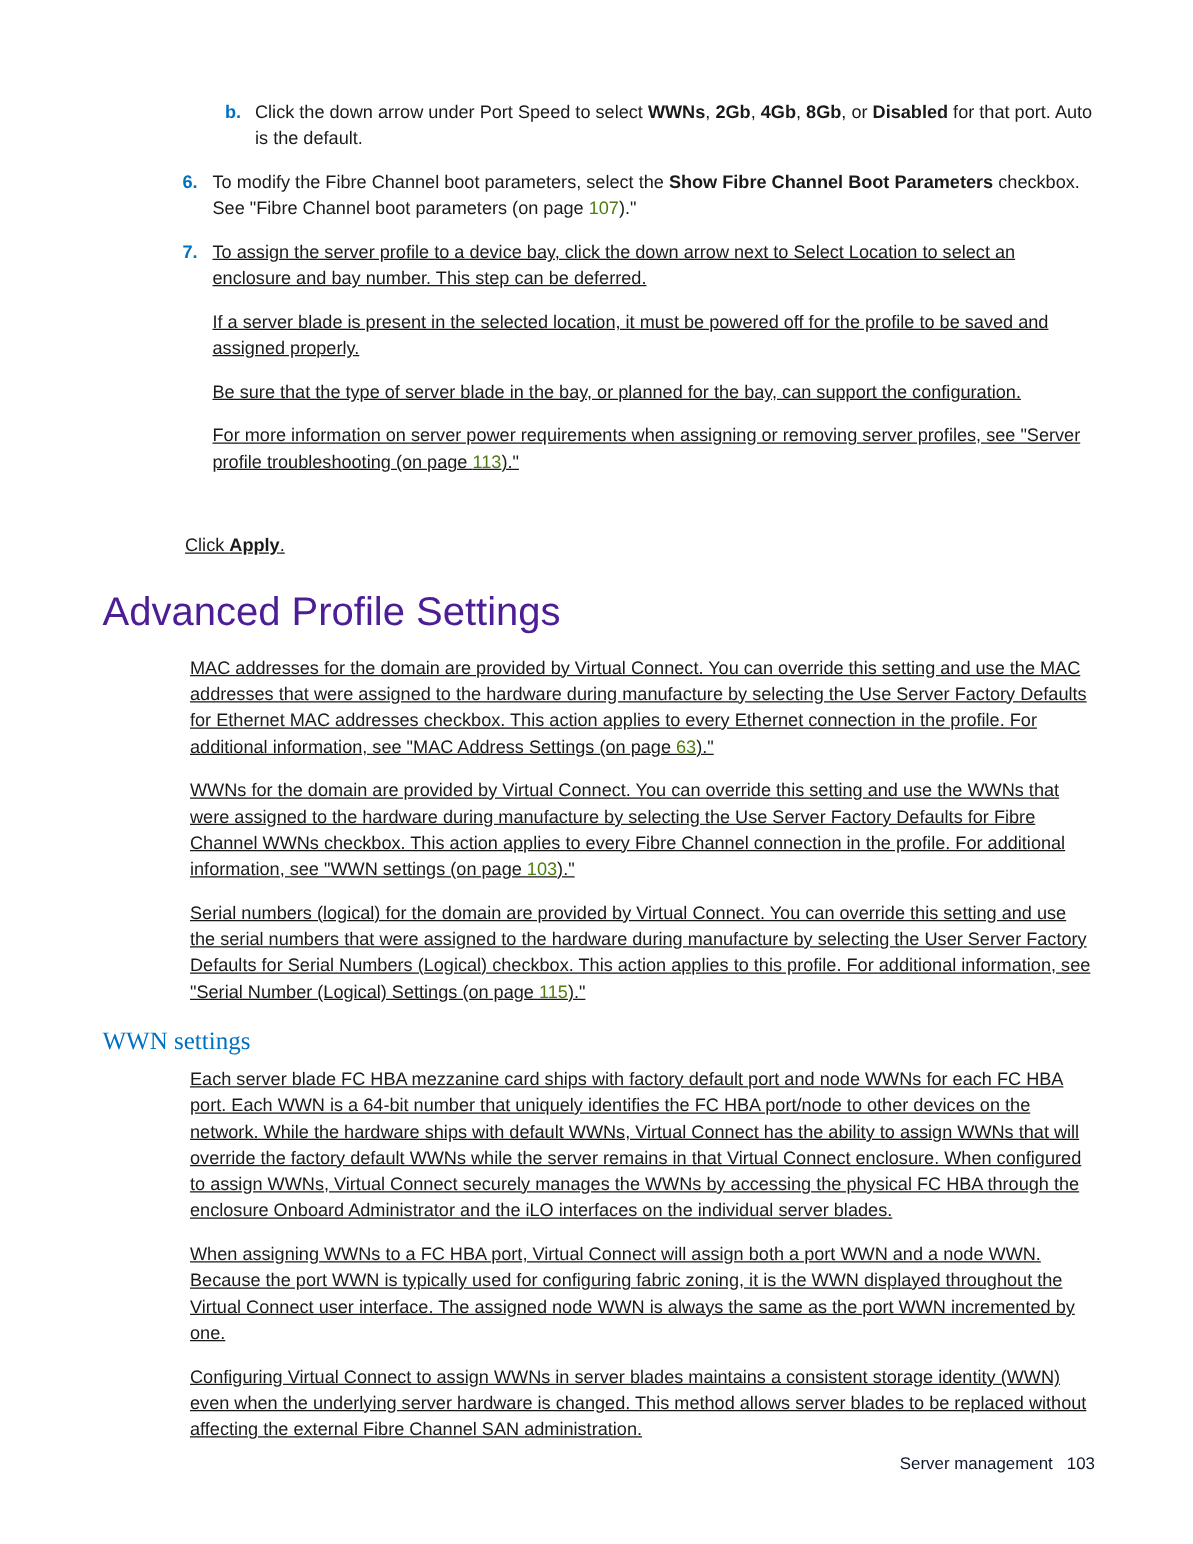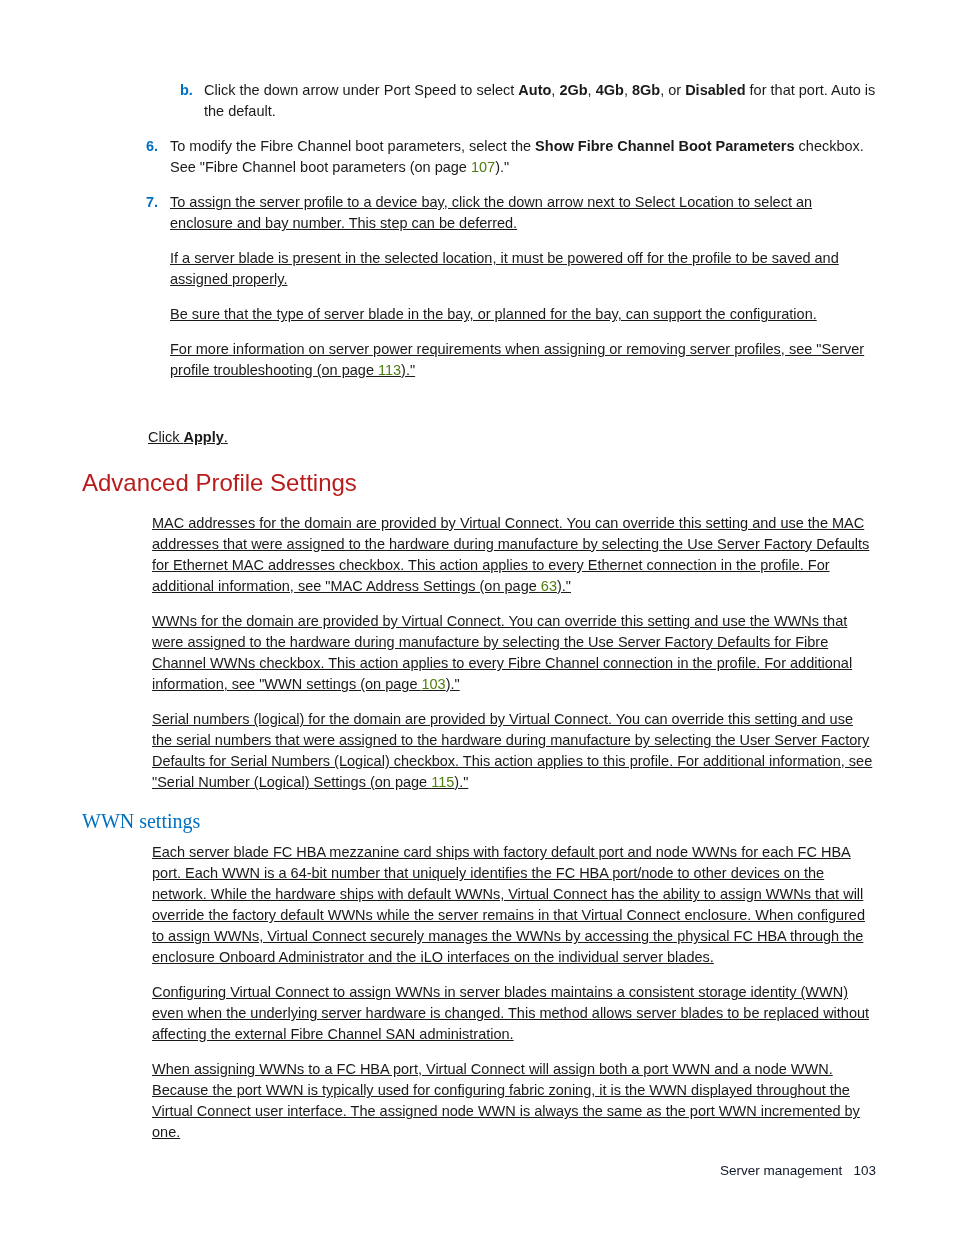--- a/index.html
+++ b/index.html
@@ -46,22 +46,22 @@
   .indent-after-list {
     margin-left: 66px;
     margin-top: 32px;
   }
   .indent-body {
     margin-left: 70px;
   }
   h1.heading {
     font-family: Arial, Helvetica, sans-serif;
     font-weight: 400;
-    color: #b91c1c;
-    font-size: 24px;
+    color: #4c1d95;
+    font-size: 32px;
     margin: 18px 0 12px 0;
   }
   h2.subheading {
     font-family: Liberation Serif, serif;
     font-weight: 400;
     color: #0070c0;
     font-size: 20px;
     margin: 14px 0 6px 0;
   }
   .link {
@@ -83,21 +83,21 @@
 </style>
 </head>
 <body>
 
 <div class="page">
 
   <div class="ordered-item list-level-2">
     <div class="ordered-marker-sub">b.</div>
     <div class="ordered-body">
       <p class="p-tight">
-        <span>Click the down arrow under Port Speed to select </span><span class="b">Auto</span><span>, </span><span class="b">2Gb</span><span>, </span><span class="b">4Gb</span><span>, </span><span class="b">8Gb</span><span>, or </span><span class="b">Disabled</span><span> for that port. Auto is the default.</span>
+        <span>Click the down arrow under Port Speed to select </span><span class="b">WWNs</span><span>, </span><span class="b">2Gb</span><span>, </span><span class="b">4Gb</span><span>, </span><span class="b">8Gb</span><span>, or </span><span class="b">Disabled</span><span> for that port. Auto is the default.</span>
       </p>
     </div>
   </div>
 
   <div class="ordered-item list-level-1">
     <div class="ordered-marker">6.</div>
     <div class="ordered-body">
       <p class="p-tight">
         <span>To modify the Fibre Channel boot parameters, select the </span><span class="b">Show Fibre Channel Boot Parameters</span><span> checkbox. See "Fibre Channel boot parameters (on page </span><a class="link">107</a><span>)."</span>
       </p>
@@ -131,21 +131,21 @@
     </p>
     <p class="p">
       <span>Serial numbers (logical) for the domain are provided by Virtual Connect. You can override this setting and use the serial numbers that were assigned to the hardware during manufacture by selecting the User Server Factory Defaults for Serial Numbers (Logical) checkbox. This action applies to this profile. For additional information, see "Serial Number (Logical) Settings (on page </span><a class="link">115</a><span>)."</span>
     </p>
   </div>
 
   <h2 class="subheading">WWN settings</h2>
 
   <div class="indent-body">
     <p class="p">Each server blade FC HBA mezzanine card ships with factory default port and node WWNs for each FC HBA port. Each WWN is a 64-bit number that uniquely identifies the FC HBA port/node to other devices on the network. While the hardware ships with default WWNs, Virtual Connect has the ability to assign WWNs that will override the factory default WWNs while the server remains in that Virtual Connect enclosure. When configured to assign WWNs, Virtual Connect securely manages the WWNs by accessing the physical FC HBA through the enclosure Onboard Administrator and the iLO interfaces on the individual server blades.</p>
+    <p class="p">When assigning WWNs to a FC HBA port, Virtual Connect will assign both a port WWN and a node WWN. Because the port WWN is typically used for configuring fabric zoning, it is the WWN displayed throughout the Virtual Connect user interface. The assigned node WWN is always the same as the port WWN incremented by one.</p>
     <p class="p">Configuring Virtual Connect to assign WWNs in server blades maintains a consistent storage identity (WWN) even when the underlying server hardware is changed. This method allows server blades to be replaced without affecting the external Fibre Channel SAN administration.</p>
-    <p class="p">When assigning WWNs to a FC HBA port, Virtual Connect will assign both a port WWN and a node WWN. Because the port WWN is typically used for configuring fabric zoning, it is the WWN displayed throughout the Virtual Connect user interface. The assigned node WWN is always the same as the port WWN incremented by one.</p>
   </div>
 
   <div class="footer">
     <span>Server management</span>&nbsp;&nbsp;&nbsp;<span>103</span>
   </div>
 
 </div>
 
 </body></html>

